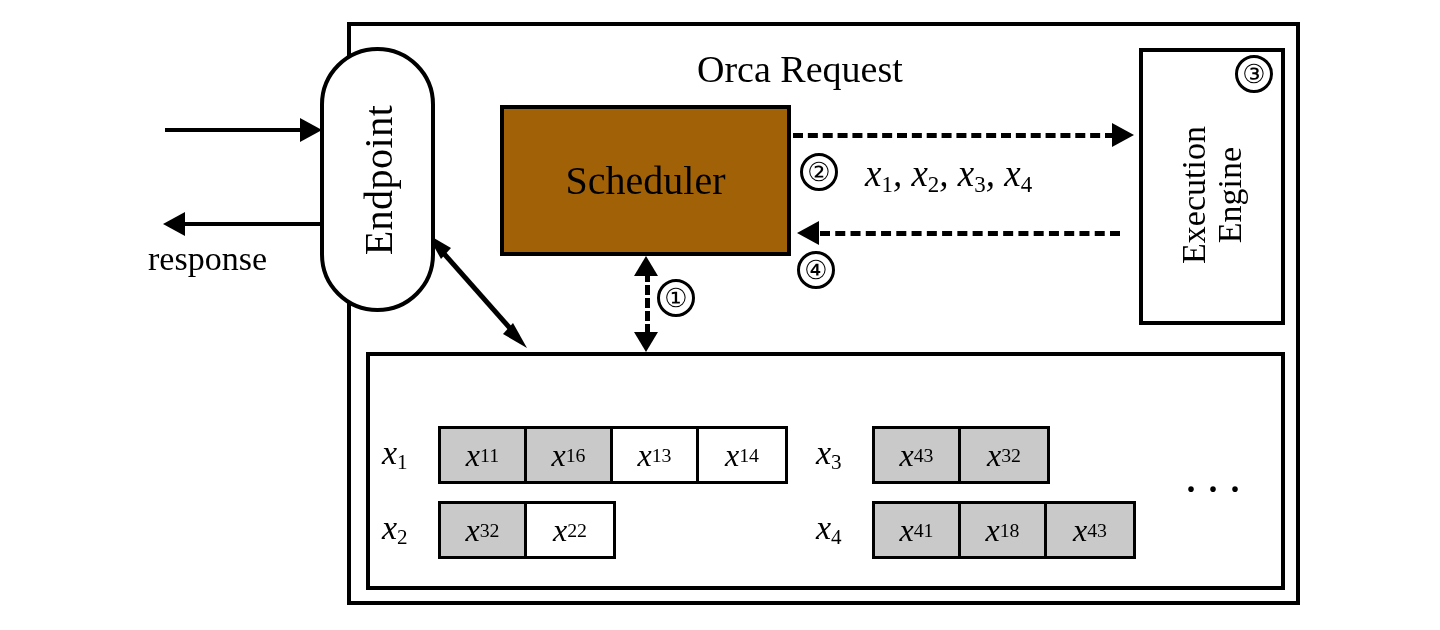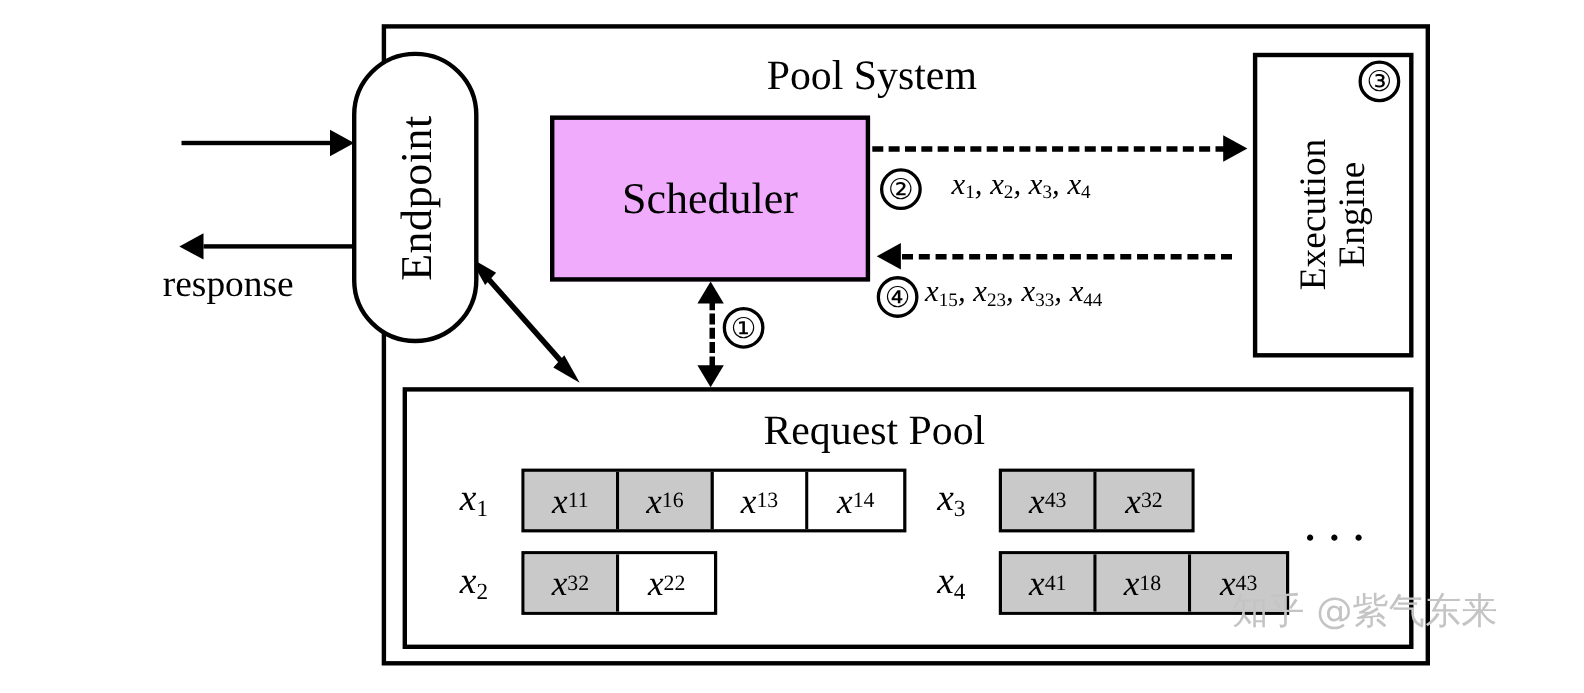--- a/index.html
+++ b/index.html
@@ -7,21 +7,21 @@
        font-family:"Liberation Serif","DejaVu Serif",serif;color:#000;}
   #stage{position:relative;width:1440px;height:630px;background:#fff;}
 
   .abs{position:absolute;}
 
   
   .frame{position:absolute;border:4px solid #000;background:transparent;box-sizing:border-box;}
 
   .outer-frame{left:347px;top:22px;width:953px;height:583px;}
   .pool-frame{left:366px;top:352px;width:919px;height:238px;}
-  .sched-frame{left:500px;top:105px;width:291px;height:151px;background:#f0abfc;}
+  .sched-frame{left:500px;top:105px;width:291px;height:151px;background:#a16207;}
   .engine-frame{left:1139px;top:48px;width:146px;height:277px;background:#fff;}
 
   
   .endpoint{position:absolute;left:320px;top:47px;width:115px;height:265px;
             border:4px solid #000;border-radius:60px;background:#fff;box-sizing:border-box;
             z-index:6;}
   .endpoint-label{position:absolute;left:50%;top:50%;
             transform:translate(-50%,-50%) rotate(-90deg);
             white-space:nowrap;font-size:40px;letter-spacing:.5px;}
 
@@ -39,21 +39,21 @@
   .badge{position:absolute;width:38px;height:38px;border:3px solid #000;border-radius:50%;
          display:flex;align-items:center;justify-content:center;
          font-size:26px;background:#fff;box-sizing:border-box;z-index:7;}
   .badge-1{left:657px;top:279px;}
   .badge-2{left:800px;top:153px;}
   .badge-3{left:1235px;top:55px;}
   .badge-4{left:797px;top:251px;}
 
   
   .mathlabel{font-family:"Liberation Serif","DejaVu Serif",serif;font-style:italic;
-             font-size:28px;white-space:nowrap;}
+             font-size:37px;white-space:nowrap;}
   .mathlabel sub{font-style:normal;font-size:.62em;vertical-align:-.25em;}
   .label-2{left:865px;top:152px;}
   .label-4{left:841px;top:250px;}
 
   
   .io-text{font-size:34px;white-space:nowrap;}
   .req-text{left:172px;top:84px;}
   .resp-text{left:148px;top:240px;}
 
   
@@ -67,21 +67,21 @@
 
   
   .dotline-h{position:absolute;height:0;border-top:5px dashed #000;}
   .dotline-v{position:absolute;width:0;border-left:5px dashed #000;}
 
   
   .pool-grid{position:absolute;left:366px;top:425px;width:919px;height:150px;}
   .pool-col{position:absolute;}
   .col-left{left:16px;top:0;}
   .col-right{left:450px;top:0;}
-  .pool-row{display:flex;align-items:center;height:60px;margin-bottom:15px;margin-left:36px;}
+  .pool-row{display:flex;align-items:center;height:60px;margin-bottom:15px;}
   .row-label{font-family:"Liberation Serif","DejaVu Serif",serif;font-style:italic;
              font-size:34px;width:56px;text-align:left;}
   .row-label sub{font-style:normal;font-size:.62em;vertical-align:-.25em;}
   .cells{display:flex;border:3px solid #000;box-sizing:content-box;}
   .cell{width:86px;height:52px;border-right:3px solid #000;
         display:flex;align-items:center;justify-content:center;
         font-family:"Liberation Serif","DejaVu Serif",serif;font-style:italic;font-size:32px;
         background:#fff;box-sizing:border-box;}
   .cell:last-child{border-right:none;}
   .cell.filled{background:#c9c9c9;}
@@ -94,21 +94,21 @@
   .watermark{position:absolute;left:1120px;top:533px;font-size:33px;color:#c4c4c4;
              white-space:nowrap;font-family:"DejaVu Sans",sans-serif;z-index:9;}
 </style>
 </head>
 <body>
 
 <div id="stage">
 
   <div class="frame outer-frame"></div>
 
-  <div class="abs orca-title">Pool System</div>
+  <div class="abs orca-title">Orca Request</div>
 
   <div class="hline" style="left:165px;top:128px;width:140px;"></div>
   <div class="arrow-head ah-right" style="left:300px;top:118px;"></div>
 
   <div class="abs resp-text io-text">response</div>
   <div class="hline" style="left:185px;top:222px;width:145px;"></div>
   <div class="arrow-head ah-left" style="left:163px;top:212px;"></div>
 
   <div class="endpoint">
     <span class="endpoint-label">Endpoint</span>
@@ -120,35 +120,31 @@
 
   <div class="frame engine-frame">
     <span class="engine-label">
       <span>Execution</span><br>
       <span>Engine</span>
     </span>
   </div>
   <div class="badge badge-3">③</div>
 
   <div class="frame pool-frame"></div>
-  <div class="abs pool-title">Request Pool</div>
 
   <div class="dotline-h" style="left:793px;top:133px;width:322px;"></div>
   <div class="arrow-head ah-right" style="left:1112px;top:123px;"></div>
   <div class="badge badge-2">②</div>
   <div class="abs mathlabel label-2">
     <i>x</i><sub>1</sub>, <i>x</i><sub>2</sub>, <i>x</i><sub>3</sub>, <i>x</i><sub>4</sub>
   </div>
 
   <div class="dotline-h" style="left:820px;top:231px;width:300px;"></div>
   <div class="arrow-head ah-left" style="left:797px;top:221px;"></div>
   <div class="badge badge-4">④</div>
-  <div class="abs mathlabel label-4">
-    <i>x</i><sub>15</sub>, <i>x</i><sub>23</sub>, <i>x</i><sub>33</sub>, <i>x</i><sub>44</sub>
-  </div>
 
   <div class="dotline-v" style="left:645px;top:272px;height:62px;"></div>
   <div class="arrow-head ah-up" style="left:634px;top:256px;"></div>
   <div class="arrow-head ah-down" style="left:634px;top:332px;"></div>
   <div class="badge badge-1">①</div>
 
   <svg class="abs" style="left:415px;top:222px;width:130px;height:140px;overflow:visible;">
     <line x1="24" y1="26" x2="100" y2="112" stroke="#000" stroke-width="5"></line>
     <polygon points="12,12 36,26 26,37" fill="#000"></polygon>
     <polygon points="112,126 88,112 98,101" fill="#000"></polygon>
@@ -228,15 +224,14 @@
               <sub>43</sub>
             </span>
         </span>
       </div>
 
     </div>
   </div>
 
   <div class="ellipsis">...</div>
 
-  <div class="watermark">知乎 @紫气东来</div>
 
 </div>
 
 </body></html>

